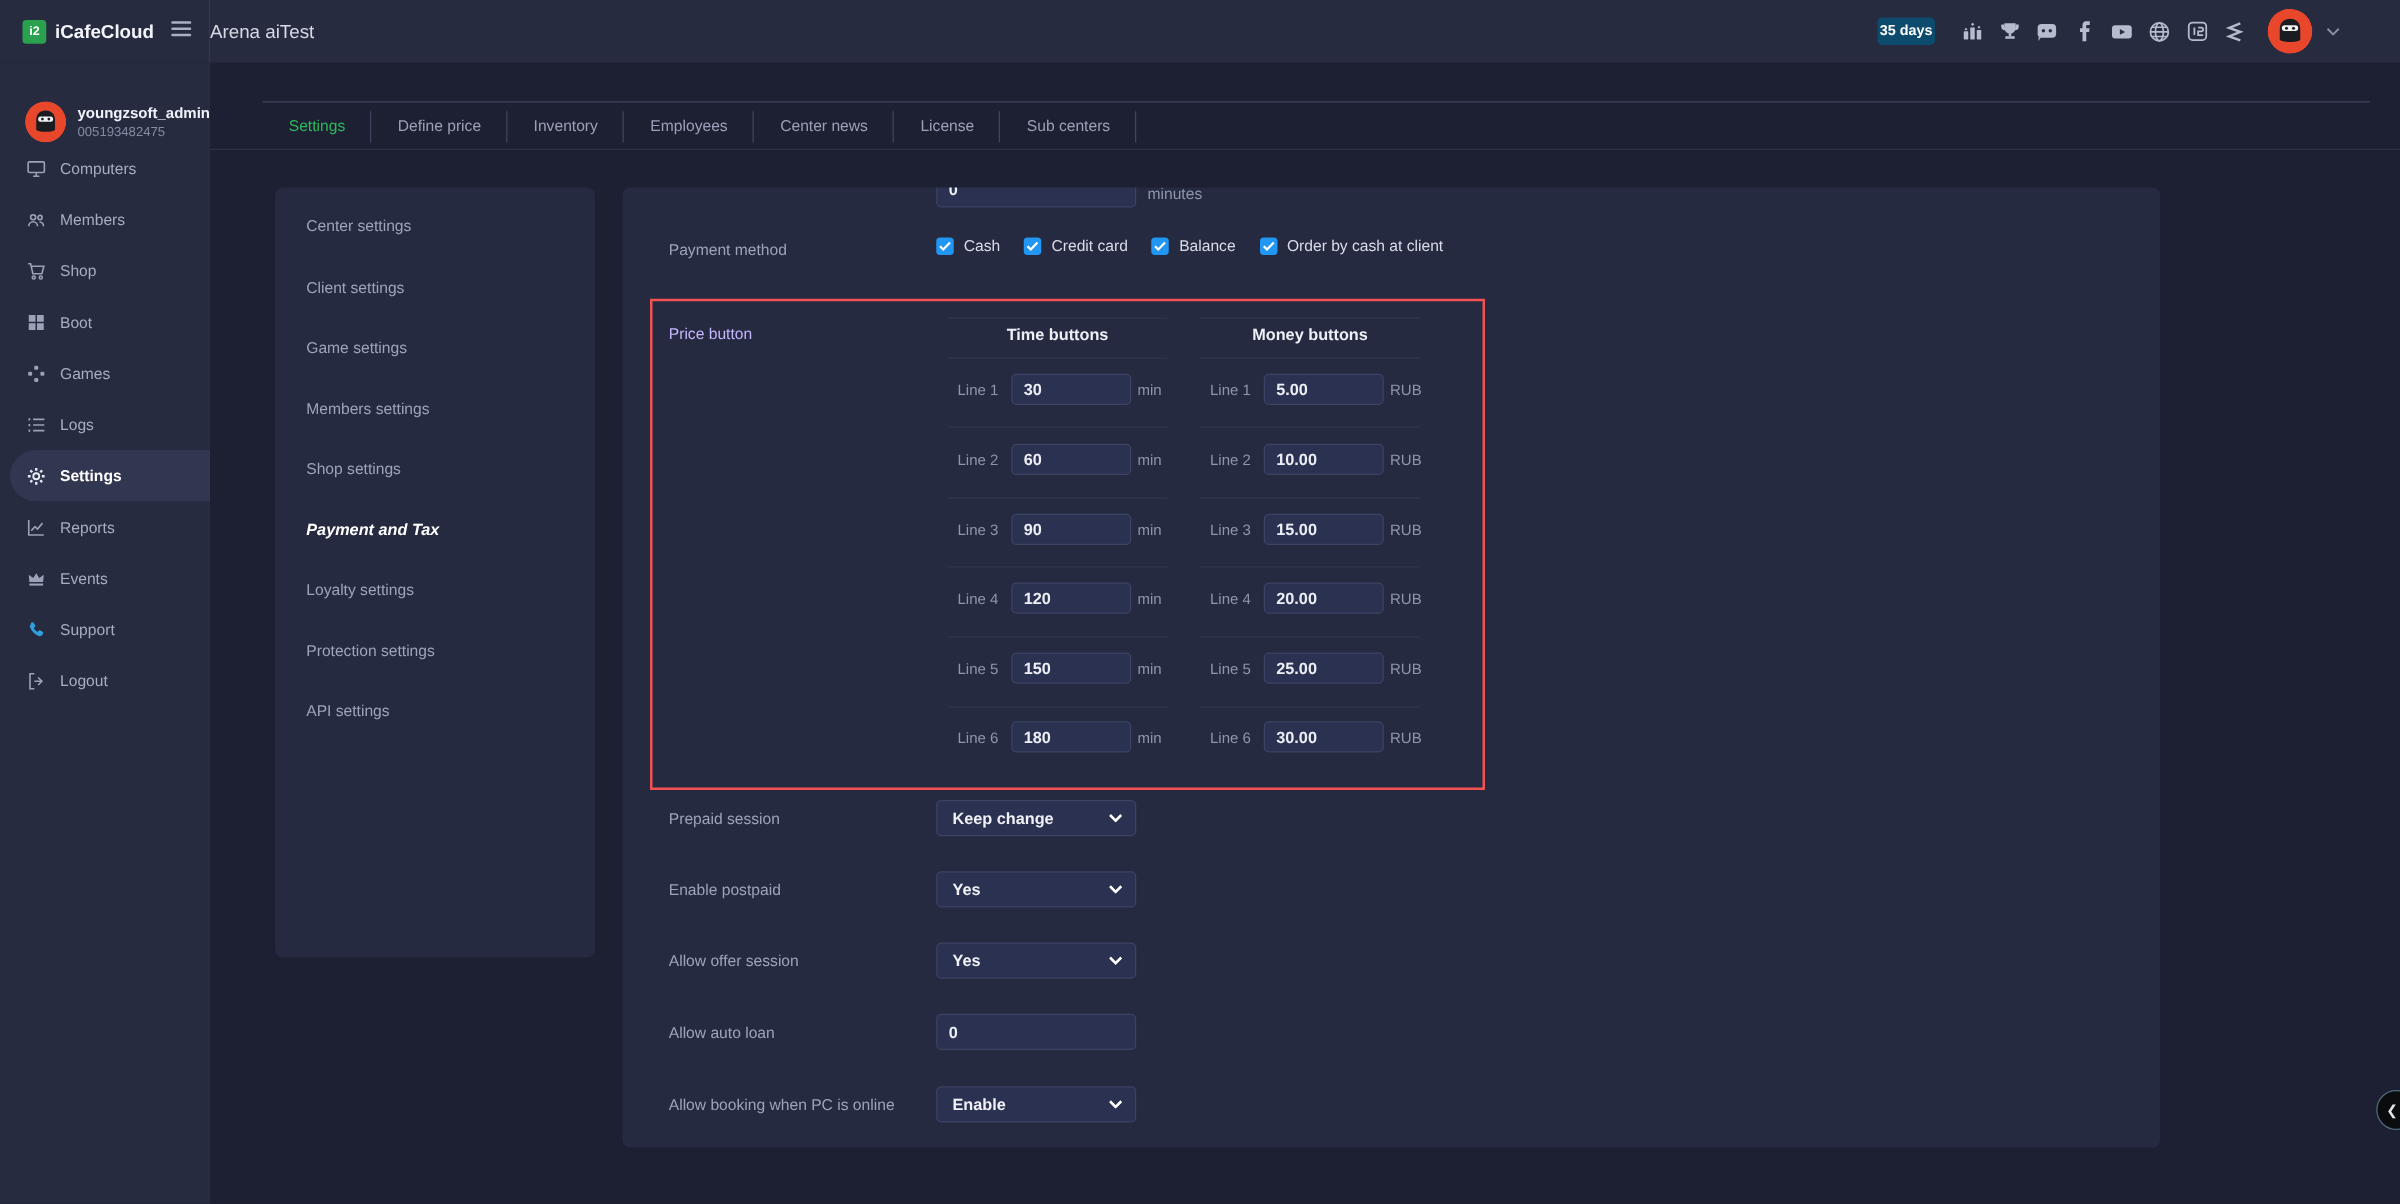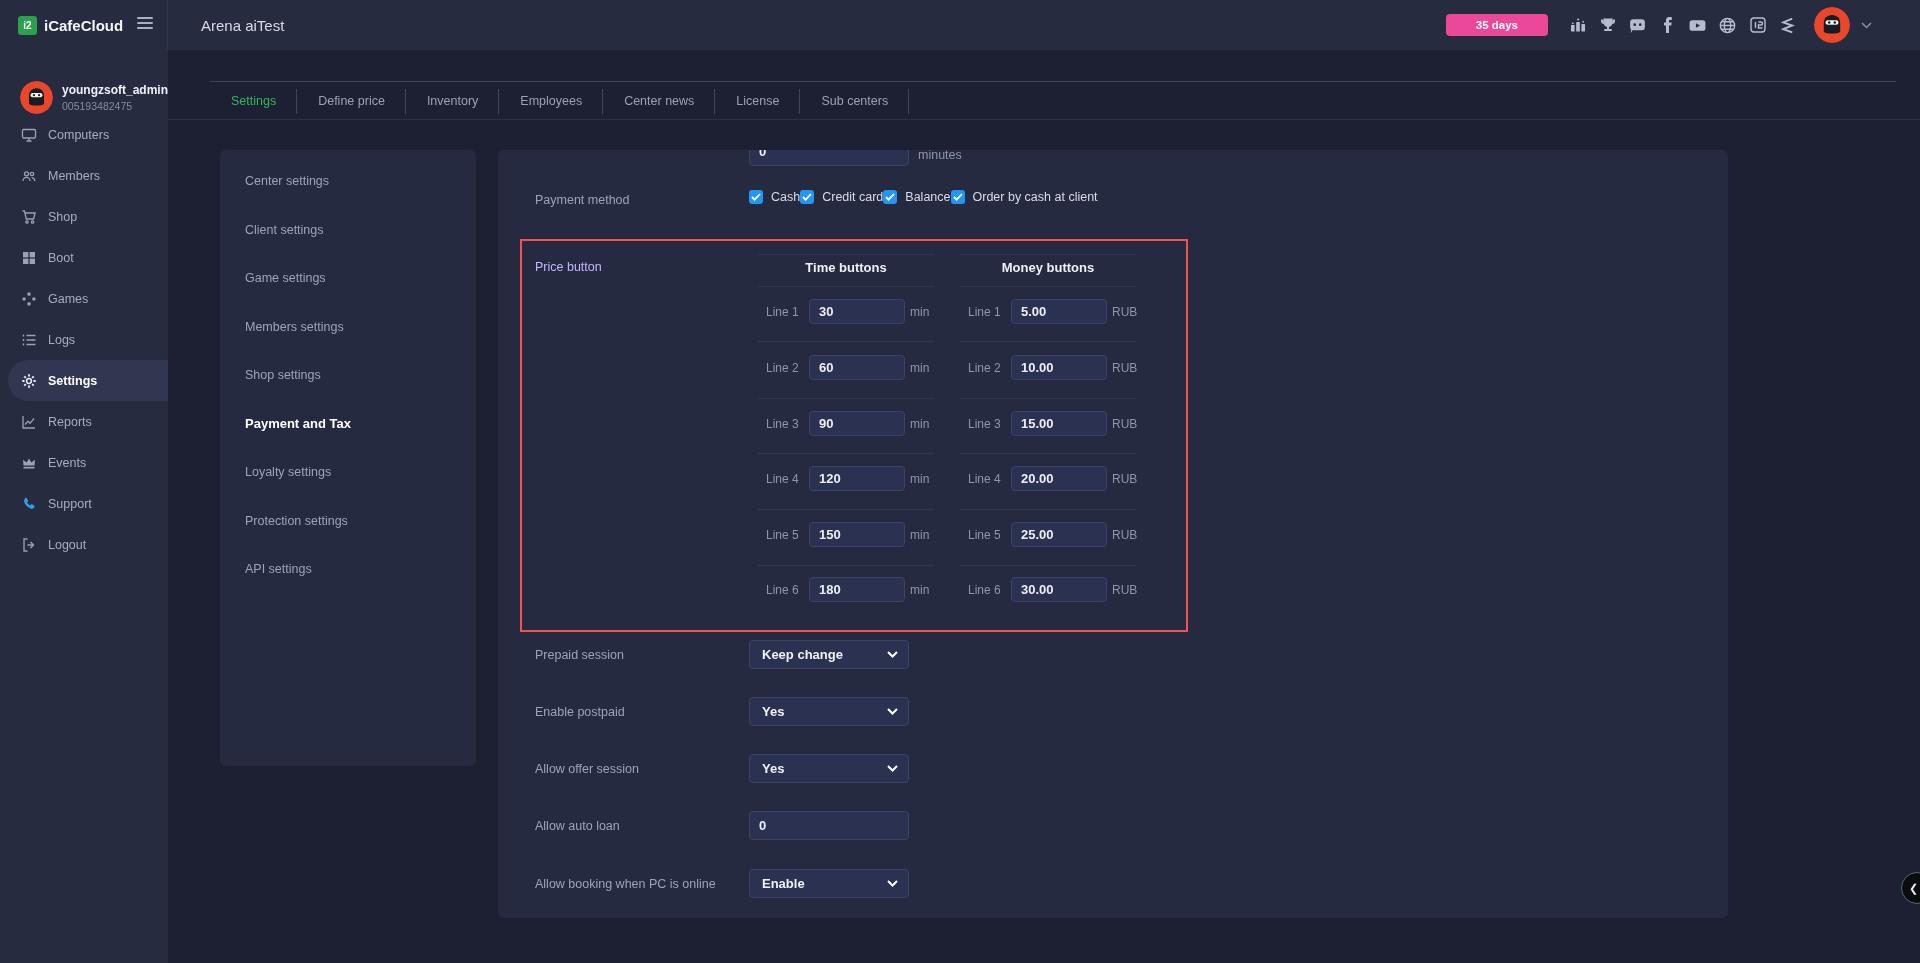--- a/index.html
+++ b/index.html
@@ -9,24 +9,24 @@
   
   .topbar { position:absolute; left:0; top:0; width:1920px; height:50px; background:#272b40;
     display:flex; align-items:center; z-index:5; }
   .brand { width:168px; height:50px; display:flex; align-items:center; padding-left:18px;
     position:relative; border-right:1px solid #31364e; flex:none; }
   .brand-logo { width:19px; height:19px; background:#2aa14e; border-radius:3px; color:#fff;
     font-size:10px; font-weight:700; display:flex; align-items:center; justify-content:center; }
   .brand-name { color:#f2f4f9; font-size:15px; font-weight:700; margin-left:7px; }
   .hamburger { position:absolute; right:14px; top:17px; width:16px; cursor:pointer; }
   .hamburger div { height:2px; background:#aab0c2; margin-bottom:3px; border-radius:1px; }
-  .page-title { margin-left:33px; color:#d6dae5; font-size:15px; }
+  .page-title { color:#d6dae5; font-size:15px; }
   .top-right { margin-left:auto; display:flex; align-items:center; gap:11px; margin-right:48px; }
-  .days-badge { background:#ec4899; color:#fff; font-size:11.5px; font-weight:700;
-    padding:5px 30px; border-radius:4px; margin-right:9px; cursor:pointer; }
+  .days-badge { background:#0c4a6e; color:#fff; font-size:11.5px; font-weight:700;
+    padding:5px 2px; border-radius:4px; margin-right:9px; cursor:pointer; }
   .tb-icon { width:19px; height:19px; color:#b6bccd; display:flex; align-items:center;
     justify-content:center; cursor:pointer; }
   .avatar { width:36px; height:36px; border-radius:50%; overflow:hidden; margin-left:6px; cursor:pointer; }
   .tb-caret { color:#8a90a5; display:flex; cursor:pointer; }
 
   
   .sidebar { position:absolute; left:0; top:50px; width:168px; height:913px; background:#272b40; }
   .user { position:absolute; left:20px; top:31px; display:flex; align-items:center; gap:9px; }
   .user .avatar-sm { width:33px; height:33px; border-radius:50%; overflow:hidden; flex:none; }
   .user-name { color:#eef2fa; font-size:12px; font-weight:700; }
@@ -46,32 +46,32 @@
   .tabstrip { position:absolute; left:42px; right:24px; top:31px; bottom:0;
     border-top:1px solid #3f4460; display:flex; }
   .tab { line-height:38px; padding:0 21px; font-size:12.5px; color:#9aa0b8; position:relative; cursor:pointer; }
   .tab::after { content:''; position:absolute; right:0; top:7px; height:25px; width:1px; background:#3f4460; }
   .tab.active { color:#2eb85c; }
 
   .snav-card { position:absolute; left:52px; top:100px; width:256px; height:616px;
     background:#252a40; border-radius:6px; padding-top:7px; }
   .snav-item { height:48.5px; display:flex; align-items:center; padding-left:25px;
     font-size:12.5px; color:#9ca3ba; cursor:pointer; }
-  .snav-item.active { color:#ffffff; font-weight:700; font-size:13px; }
+  .snav-item.active { color:#ffffff; font-weight:700; font-size:13px;font-style:italic; }
 
   .main-card { position:absolute; left:330px; top:100px; width:1230px; height:768px;
     background:#252a40; border-radius:6px; overflow:hidden; }
 
   .field { background:#2b3150; border:1px solid #3d4363; border-radius:4px; color:#edeff6;
     font-weight:600; font-size:13px; padding:0 9px; font-family:inherit; outline:none; }
   .partial-field { position:absolute; left:251px; top:-13px; width:160px; height:29px; }
   .partial-unit { position:absolute; left:420px; top:-2px; font-size:12.5px; color:#8e95ad; }
 
   .pm-label { position:absolute; left:37px; top:43px; font-size:12.5px; color:#9ca3ba; }
-  .pm-group { position:absolute; left:251px; top:40px; display:flex; align-items:center; }
+  .pm-group { position:absolute; left:251px; top:40px; display:flex; align-items:center; gap:19px; }
   .cb { display:flex; align-items:center; gap:8px; cursor:pointer; }
   .cb-box { width:14px; height:14px; border-radius:3px; background:#2196f3; display:flex;
     align-items:center; justify-content:center; flex:none; }
   .cb-label { font-size:12.5px; color:#d8dce8; }
 
   .price-box { position:absolute; left:22px; top:89px; width:668px; height:393px;
     border:2px solid #f25252; }
   .pb-label { position:absolute; left:13px; top:19px; font-size:12.5px; color:#c4b5fd; }
   .pcol { position:absolute; top:0; height:100%; width:176px; }
   .pcol.time { left:236px; } .pcol.money { left:438px; }

